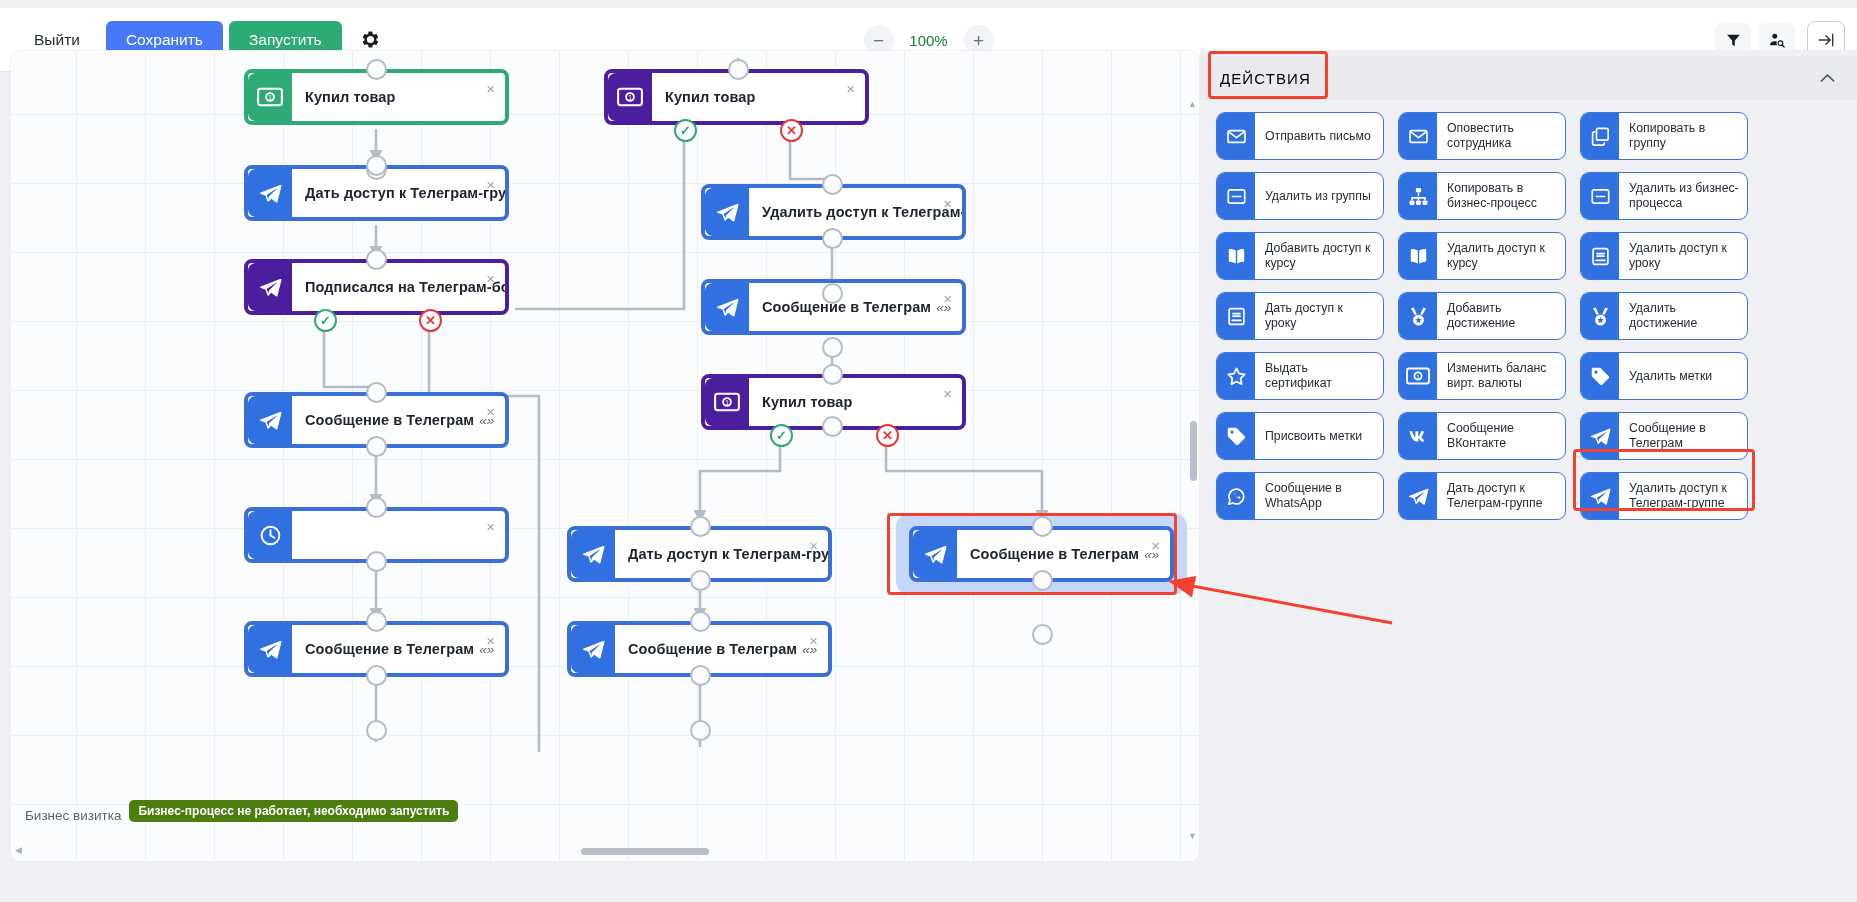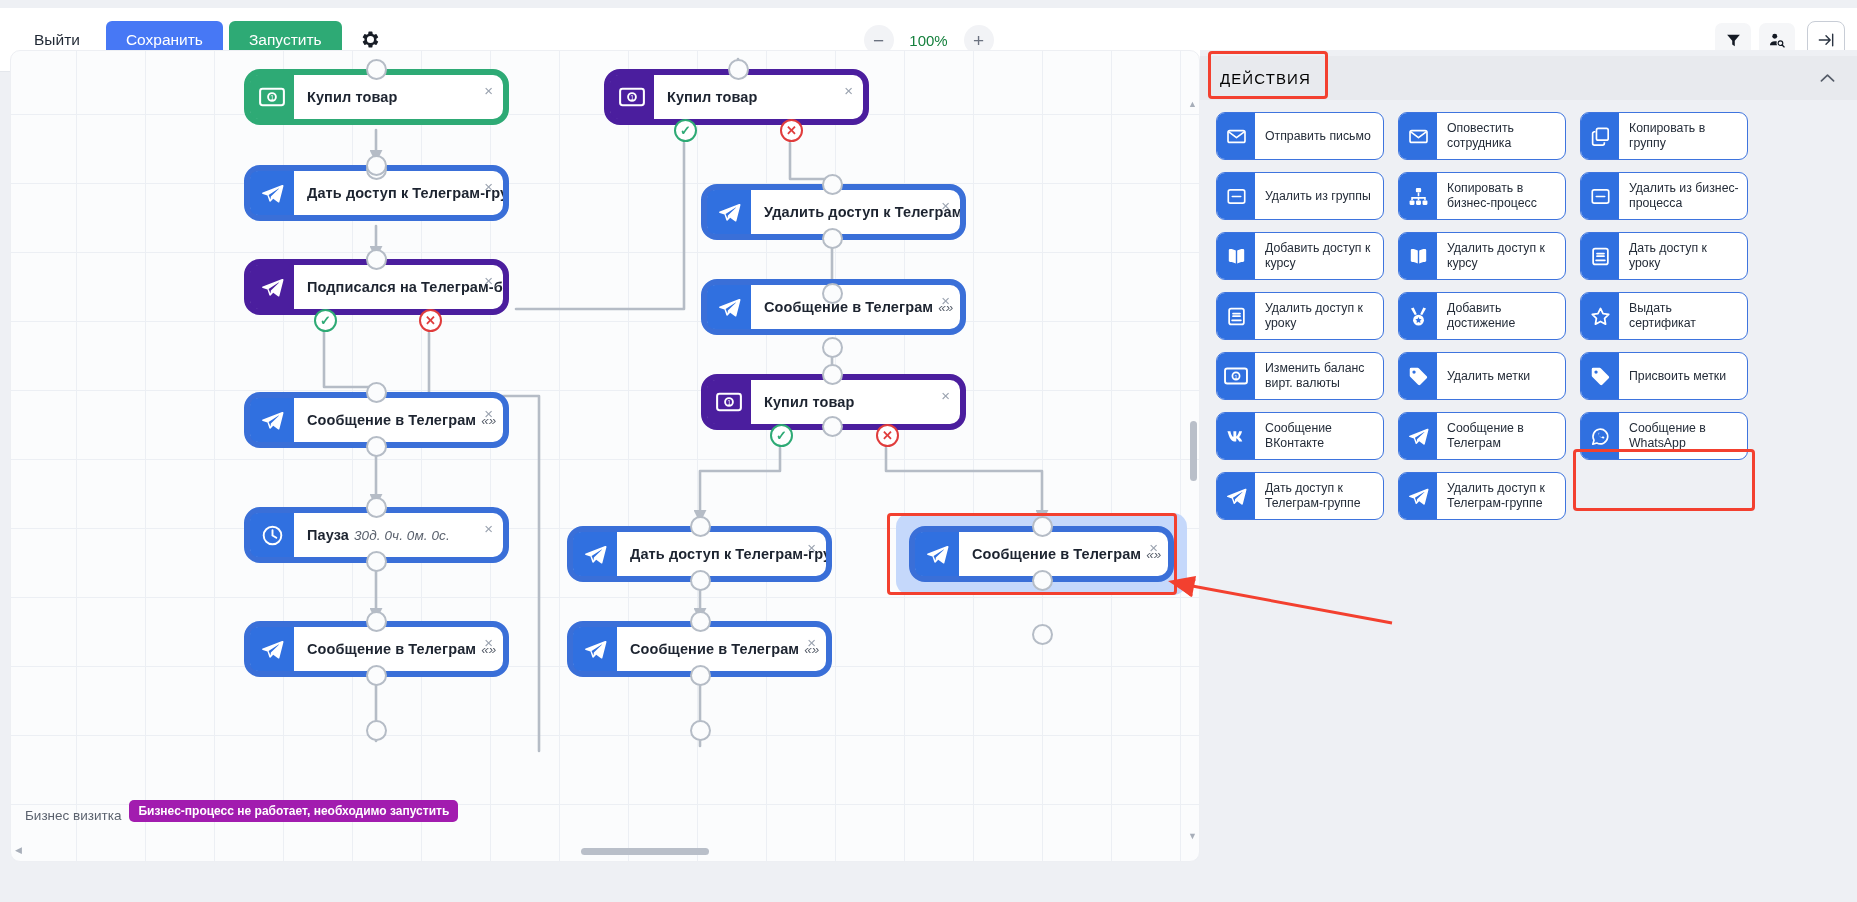--- a/index.html
+++ b/index.html
@@ -68,22 +68,22 @@
       linear-gradient(to right, #eceff4 1px, transparent 1px),
       linear-gradient(to bottom, #eceff4 1px, transparent 1px);
     background-size: 69px 69px;
     background-position: -4px -6px;
   }
   .edges { position: absolute; inset: 0; }
 
   
   .node {
     position: absolute; height: 56px; background: #ffffff;
-    border-radius: 16px; display: flex; align-items: stretch;
-    border: 6px solid #84cc16; overflow: visible;
+    border-radius: 8px; display: flex; align-items: stretch;
+    border: 4px solid #84cc16; overflow: visible;
   }
   .node .nhead {
     width: 44px; border-radius: 8px 0 0 8px; display: flex;
     align-items: center; justify-content: center; flex: none;
   }
   .node .nlabel {
     display: flex; align-items: center; padding-left: 13px;
     font-size: 14.5px; color: #1d2430; font-weight: 700; letter-spacing: .1px;
     white-space: nowrap; overflow: hidden;
   }
@@ -134,21 +134,21 @@
     background: #b9bfc9; border-radius: 4px; }
   .scroll-arrow { position: absolute; color: #a7aeb9; font-size: 9px; }
 
   
   .statusbar {
     position: absolute; left: 14px; bottom: 38px; display: flex;
     align-items: center; gap: 8px; z-index: 5;
   }
   .status-name { font-size: 13.5px; color: #5b626e; margin-top: 9px; }
   .status-badge {
-    background: #a21caf; color: #ffffff; font-size: 12px; font-weight: 700;
+    background: #4d7c0f; color: #ffffff; font-size: 12px; font-weight: 700;
     padding: 4px 9px; border-radius: 5px; white-space: nowrap;
   }
 
   
   .panel {
     position: absolute; right: 0; top: 50px; width: 657px; height: 852px;
     background: #eef0f4;
   }
   .panel-head {
     height: 44px; background: #e8eaee; display: flex; align-items: center;
@@ -317,24 +317,20 @@
             <span class="sub">«»</span>
           </div>
           <span class="nclose">×</span>
         </div>
         <div class="node blue" style="left: 233px; top: 456px; width: 265px;">
           <div class="nhead">
             <svg width="23" height="23" viewBox="0 0 24 24" fill="none" stroke="#ffffff" stroke-width="2">
               <circle cx="12" cy="12" r="9.2"></circle>
               <path d="M12 6.6V12l4 2.4" stroke-linecap="round"></path>
             </svg>
-          </div>
-          <div class="nlabel">
-            <span>Пауза</span>
-            <span class="sub">30д. 0ч. 0м. 0с.</span>
           </div>
           <span class="nclose">×</span>
         </div>
         <div class="node blue" style="left: 233px; top: 570px; width: 265px;">
           <div class="nhead">
             <svg width="23" height="23" viewBox="0 0 24 24" fill="#ffffff">
               <path d="M22 3.2 1.8 11c-.9.35-.88 1.3.04 1.6l4.9 1.6 1.9 5.7c.25.72.9.86 1.4.35l2.7-2.7 5 3.7c.7.5 1.35.2 1.5-.7L23.4 4.4c.2-1-.45-1.5-1.4-1.2zM7.9 13.5 18.4 6.8c.35-.2.5.05.24.28L10.3 15l-.35 3.3-2.05-4.8z"></path>
             </svg>
           </div>
           <div class="nlabel">
@@ -563,40 +559,50 @@
           </div>
           <div class="alabel">Удалить доступ к курсу</div>
         </div>
         <div class="act">
           <div class="ahead">
             <svg width="21" height="21" viewBox="0 0 24 24" fill="none" stroke="#ffffff" stroke-width="2" stroke-linecap="round">
               <rect x="3.6" y="3" width="16.8" height="18" rx="2.2"></rect>
               <path d="M8 8.6h8M8 11.6h8M7 16.4h10"></path>
             </svg>
           </div>
-          <div class="alabel">Дать доступ к уроку</div>
+          <div class="alabel">Удалить доступ к уроку</div>
         </div>
         <div class="act">
           <div class="ahead">
             <svg width="21" height="21" viewBox="0 0 24 24" fill="none" stroke="#ffffff" stroke-width="2" stroke-linecap="round">
               <rect x="3.6" y="3" width="16.8" height="18" rx="2.2"></rect>
               <path d="M8 8.6h8M8 11.6h8M7 16.4h10"></path>
             </svg>
           </div>
-          <div class="alabel">Удалить доступ к уроку</div>
+          <div class="alabel">Дать доступ к уроку</div>
         </div>
         <div class="act">
           <div class="ahead">
             <svg width="21" height="21" viewBox="0 0 24 24" fill="#ffffff">
               <path d="M6.5 1.6 3.4 2.8l4.3 7.6c.7-.5 1.5-.9 2.4-1.1L6.5 1.6zM17.5 1.6l-3.6 7.7c.9.2 1.7.6 2.4 1.1l4.3-7.6-3.1-1.2z"></path>
               <circle cx="12" cy="16.2" r="6.2"></circle>
               <path d="M12 12.6l1.1 2.2 2.5.35-1.8 1.75.43 2.45L12 18.2l-2.23 1.15.43-2.45-1.8-1.75 2.5-.35z" fill="#3070e0"></path>
             </svg>
           </div>
           <div class="alabel">Добавить достижение</div>
+        </div>
+        <div class="act">
+          <div class="ahead">
+            <svg width="21" height="21" viewBox="0 0 24 24" fill="#ffffff">
+              <path d="M6.5 1.6 3.4 2.8l4.3 7.6c.7-.5 1.5-.9 2.4-1.1L6.5 1.6zM17.5 1.6l-3.6 7.7c.9.2 1.7.6 2.4 1.1l4.3-7.6-3.1-1.2z"></path>
+              <circle cx="12" cy="16.2" r="6.2"></circle>
+              <path d="M12 12.6l1.1 2.2 2.5.35-1.8 1.75.43 2.45L12 18.2l-2.23 1.15.43-2.45-1.8-1.75 2.5-.35z" fill="#3070e0"></path>
+            </svg>
+          </div>
+          <div class="alabel">Удалить достижение</div>
         </div>
         <div class="act">
           <div class="ahead">
             <svg width="21" height="21" viewBox="0 0 24 24" fill="none" stroke="#ffffff" stroke-width="2" stroke-linejoin="round">
               <path d="M12 2.8l2.9 5.9 6.5.95-4.7 4.6 1.1 6.5L12 17.7l-5.8 3.05 1.1-6.5-4.7-4.6 6.5-.95z"></path>
             </svg>
           </div>
           <div class="alabel">Выдать сертификат</div>
         </div>
         <div class="act">

